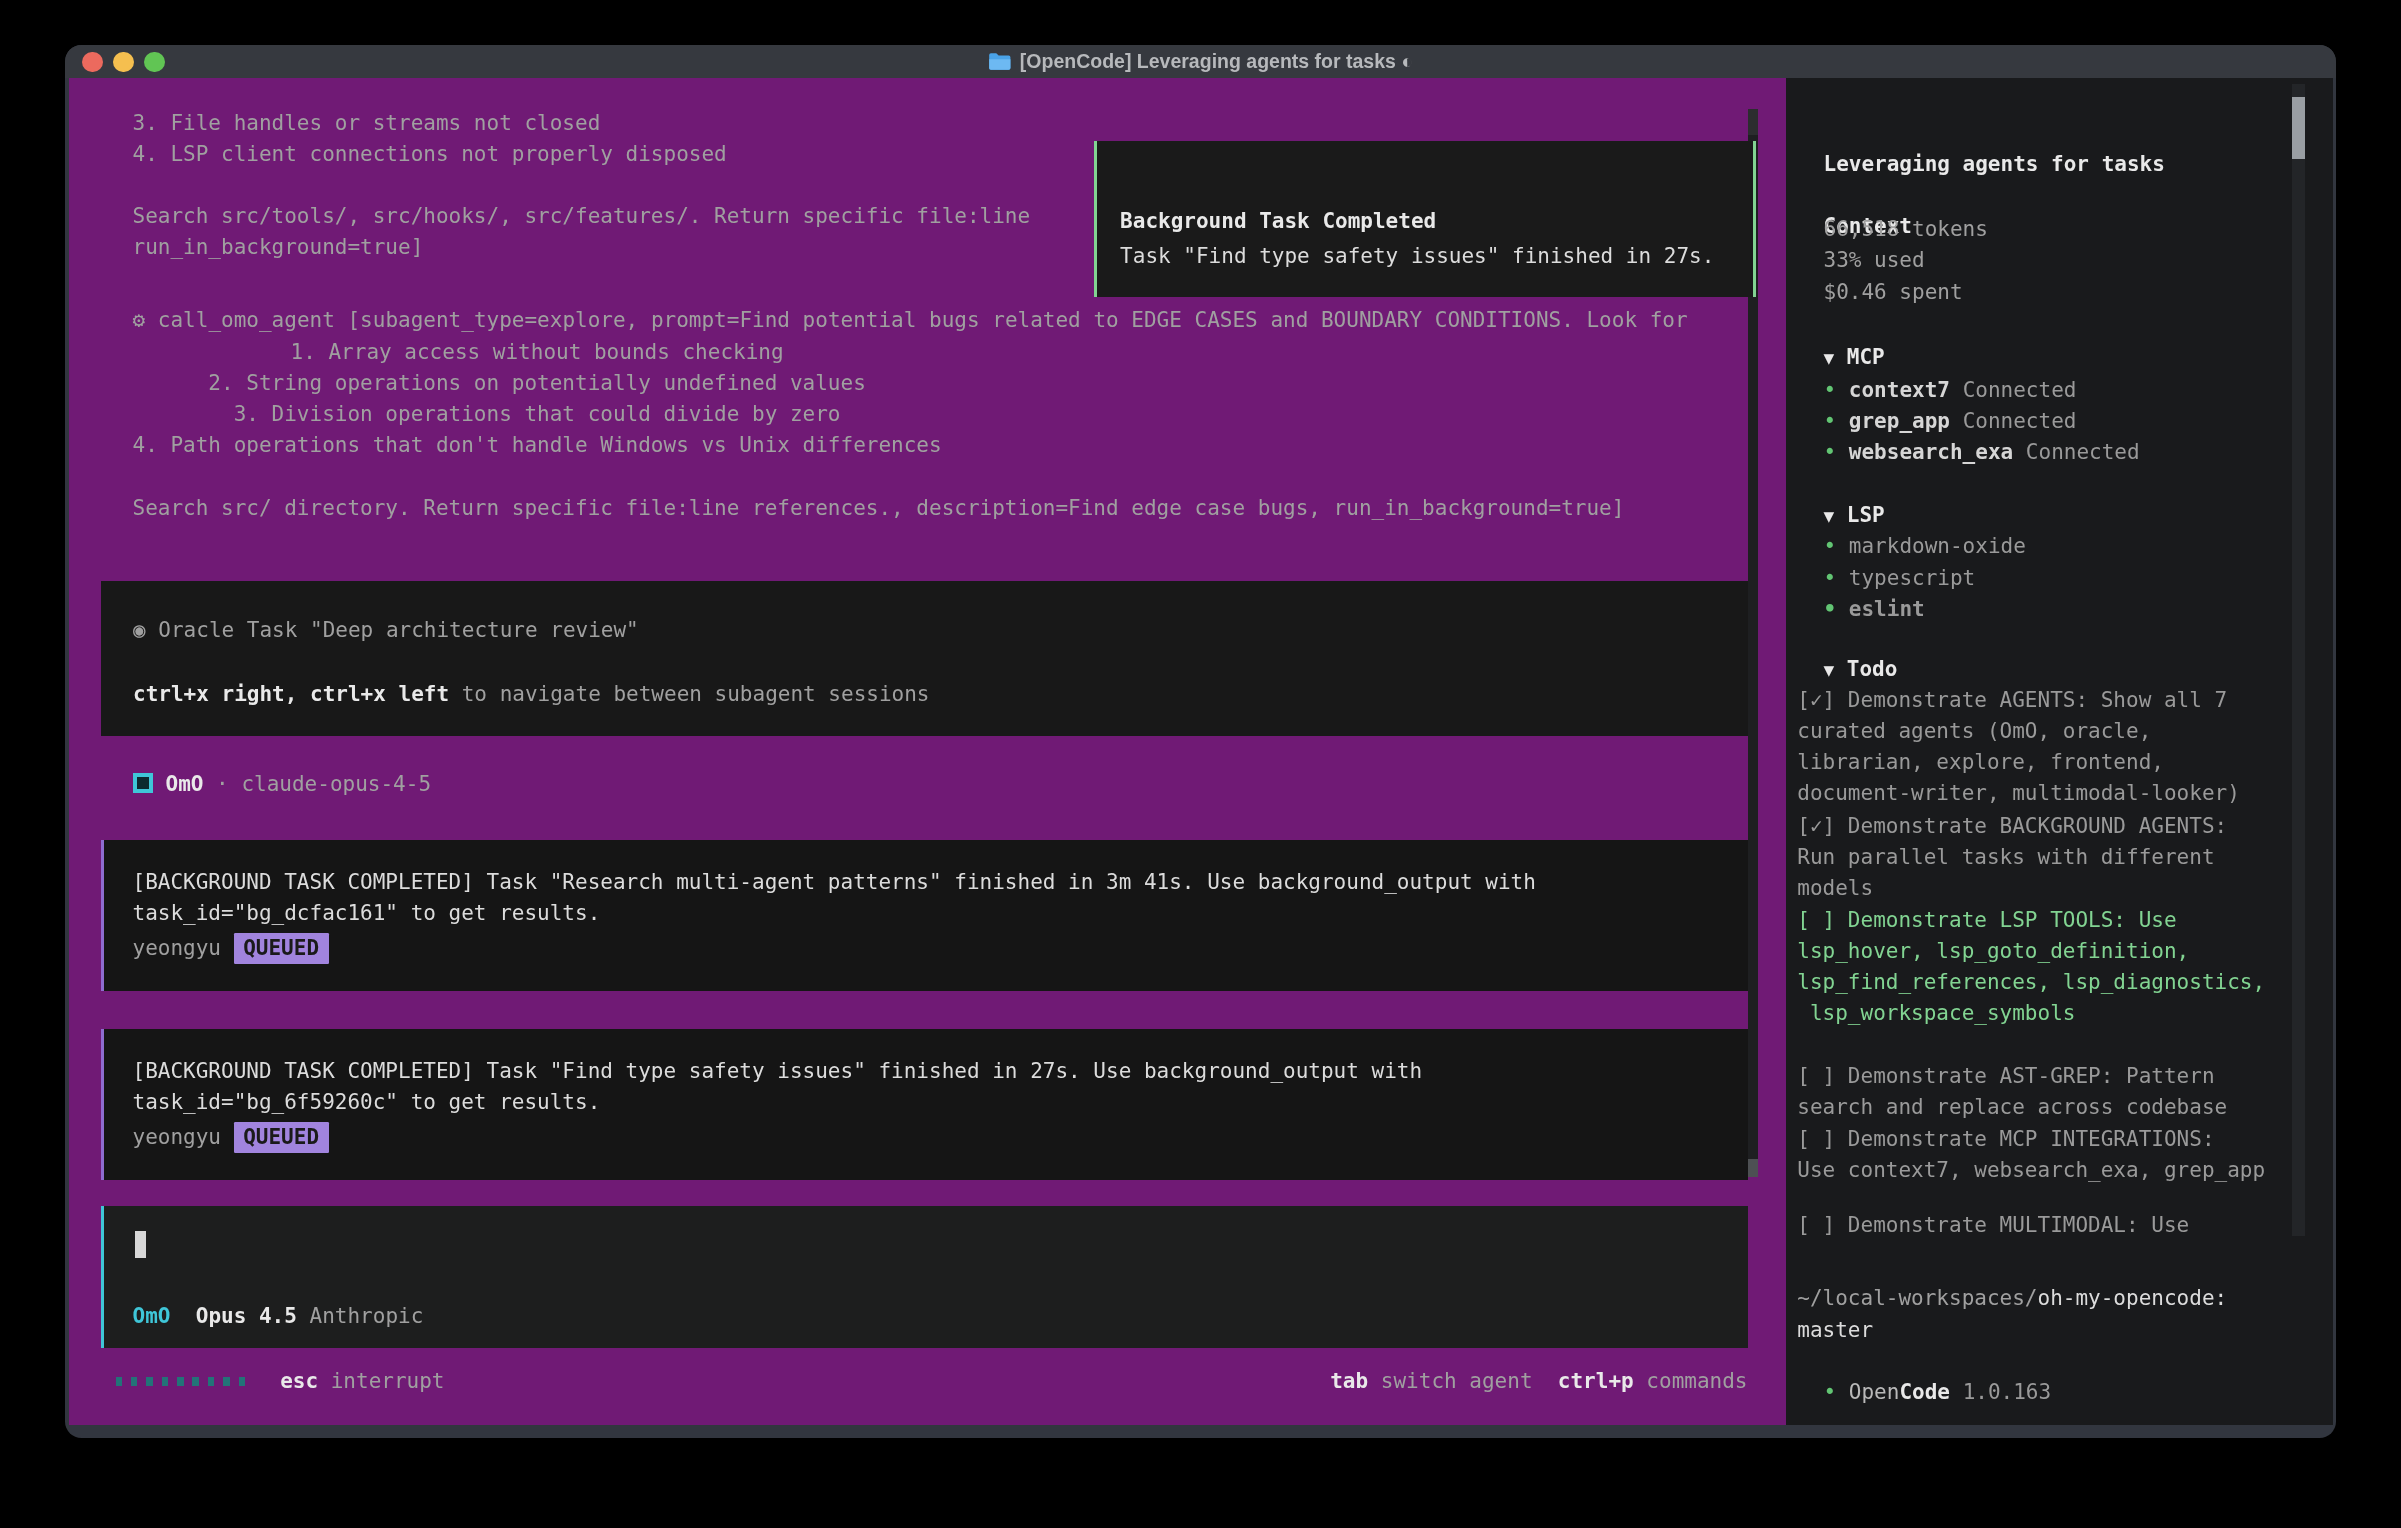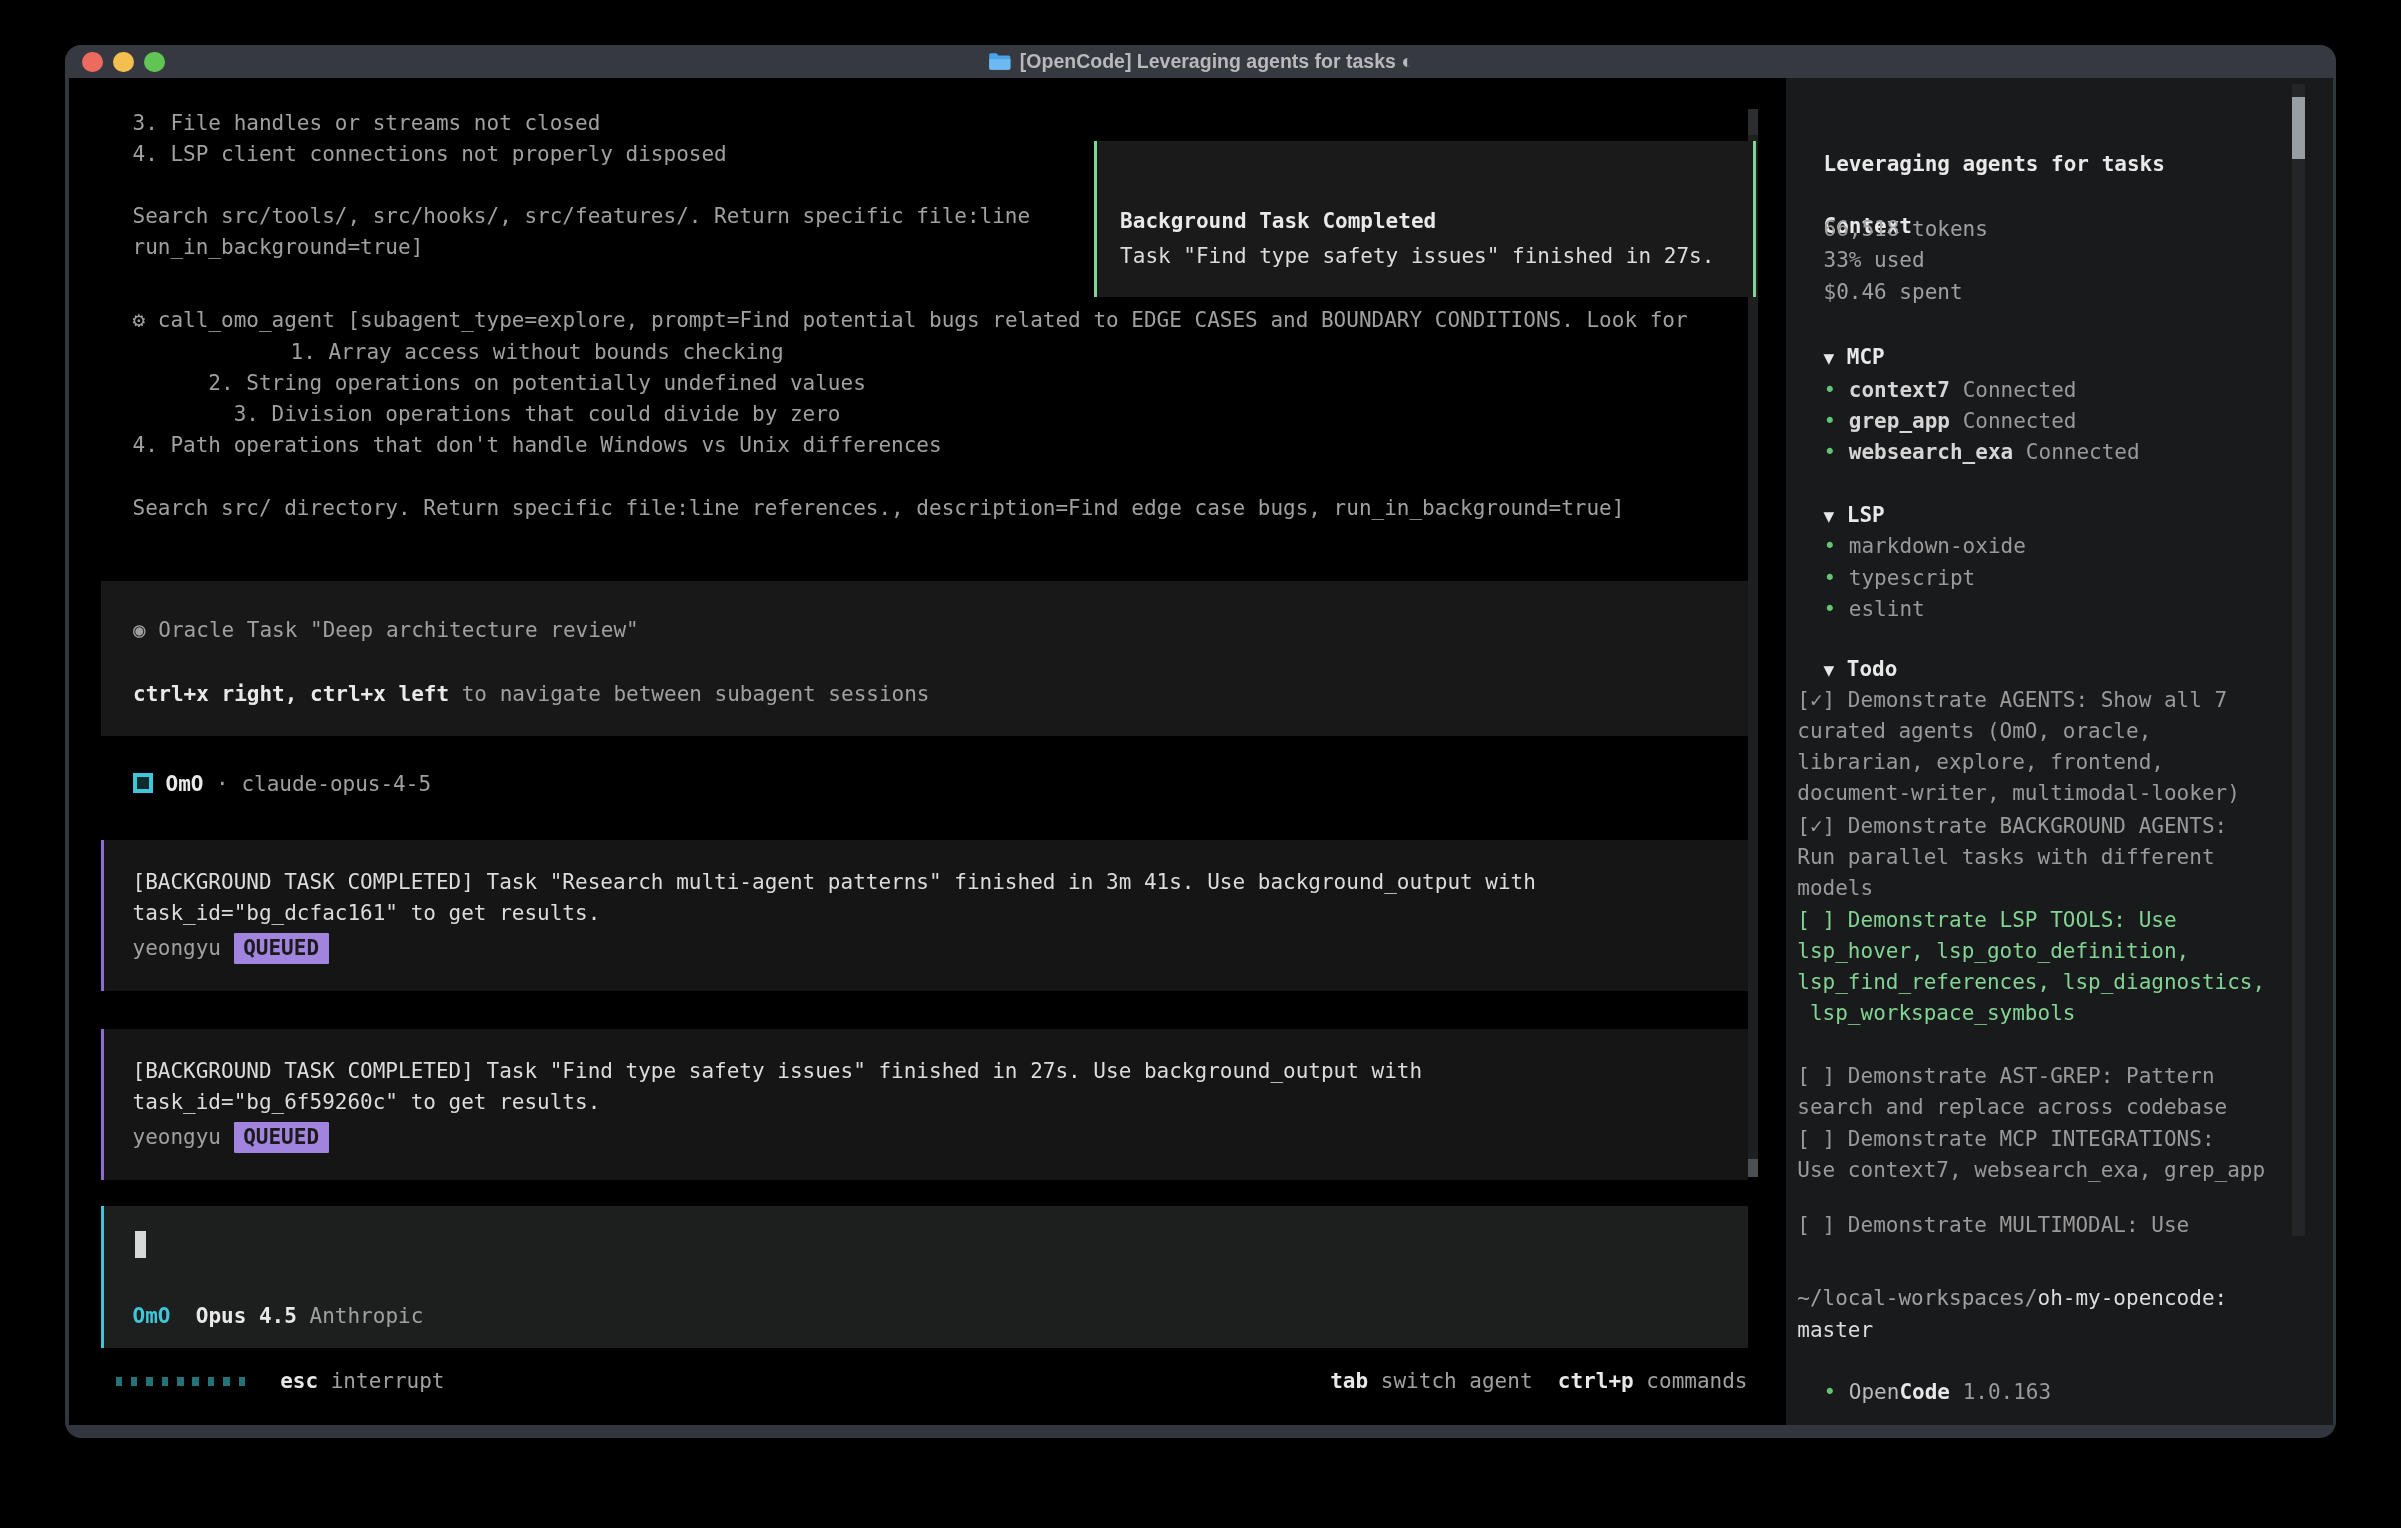--- a/index.html
+++ b/index.html
@@ -13,21 +13,21 @@
   .titlebar { position:absolute; left:0; top:0; right:0; height:33px; background:#36393f; }
   .tl { position:absolute; top:6.5px; width:20.7px; height:20.7px; border-radius:50%; }
   .tl.red { left:17px; background:#ec6a5e; }
   .tl.yellow { left:48px; background:#f5bf4f; }
   .tl.green { left:79px; background:#61c554; }
   .titletext { position:absolute; left:0; right:0; top:0; height:33px; display:flex;
                align-items:center; justify-content:center; gap:8.3px;
                font-family:"Liberation Sans","DejaVu Sans",sans-serif; font-weight:bold;
                font-size:19.5px; color:#b7b9bc; }
 
-  .content { position:absolute; left:3.5px; right:3.5px; top:33px; bottom:13px; background:#000000; }
+  .content { position:absolute; left:3.5px; right:3.5px; top:33px; bottom:13px; background:#701a75; }
 
   .mono { font-size:21px; line-height:31px; letter-spacing:0; white-space:pre; }
   .gray  { color:#a0a0a0; }
   .lightgray { color:#b9b9b9; }
   .white { color:#dcdcdc; }
   .boldwhite { color:#e9e9e9; font-weight:bold;margin-top:28px; }
 
   .abs { position:absolute; }
 
   
@@ -158,21 +158,21 @@
         <div class="sb mono gray" style="top:199px;">$0.46 spent</div>
 
         <div class="sb mono" style="top:264px;"><span class="tri">▼</span><span> </span><span class="boldwhite">MCP</span></div>
         <div class="sb mono" style="top:297px;"><span class="bullet">•</span><span> </span><span class="sb-name">context7</span><span> </span><span class="sb-dim">Connected</span></div>
         <div class="sb mono" style="top:328px;"><span class="bullet">•</span><span> </span><span class="sb-name">grep_app</span><span> </span><span class="sb-dim">Connected</span></div>
         <div class="sb mono" style="top:359px;"><span class="bullet">•</span><span> </span><span class="sb-name">websearch_exa</span><span> </span><span class="sb-dim">Connected</span></div>
 
         <div class="sb mono" style="top:422px;"><span class="tri">▼</span><span> </span><span class="boldwhite">LSP</span></div>
         <div class="sb mono" style="top:453px;"><span class="bullet">•</span><span> </span><span class="sb-dim">markdown-oxide</span></div>
         <div class="sb mono" style="top:485px;"><span class="bullet">•</span><span> </span><span class="sb-dim">typescript</span></div>
-        <div class="sb mono" style="top:516px;"><span class="bullet">•</span><span> </span><span class="sb-dim">eslint</span></div>
+        <div class="sb mono" style="top:516px;font-weight:bold;"><span class="bullet">•</span><span> </span><span class="sb-dim">eslint</span></div>
 
         <div class="sb mono" style="top:576px;"><span class="tri">▼</span><span> </span><span class="boldwhite">Todo</span></div>
         <pre class="sb mono todo-done" style="top:607px; left:11.8px; padding-left:0;">[✓] Demonstrate AGENTS: Show all 7
 curated agents (OmO, oracle,
 librarian, explore, frontend,
 document-writer, multimodal-looker)</pre>
         <pre class="sb mono todo-done" style="top:733px; left:11.8px;">[✓] Demonstrate BACKGROUND AGENTS:
 Run parallel tasks with different
 models</pre>
         <pre class="sb mono todo-active" style="top:827px; left:11.8px;">[ ] Demonstrate LSP TOOLS: Use

